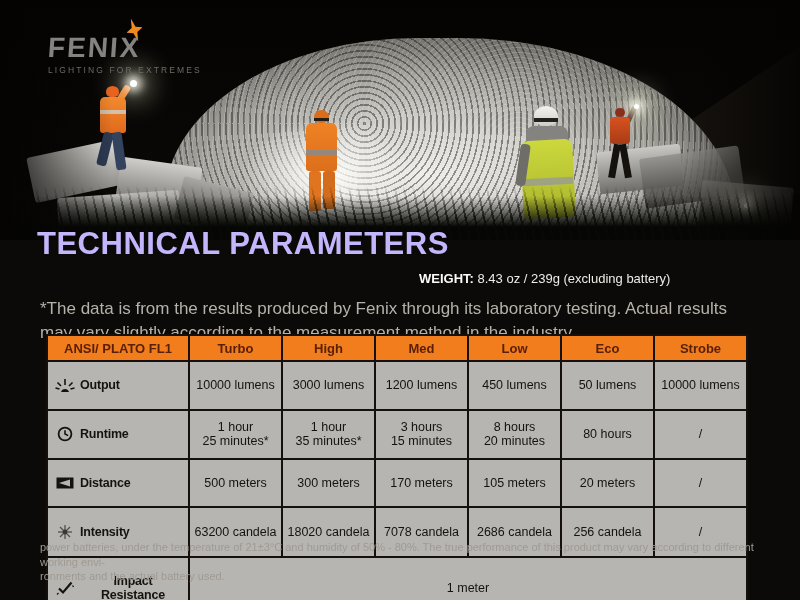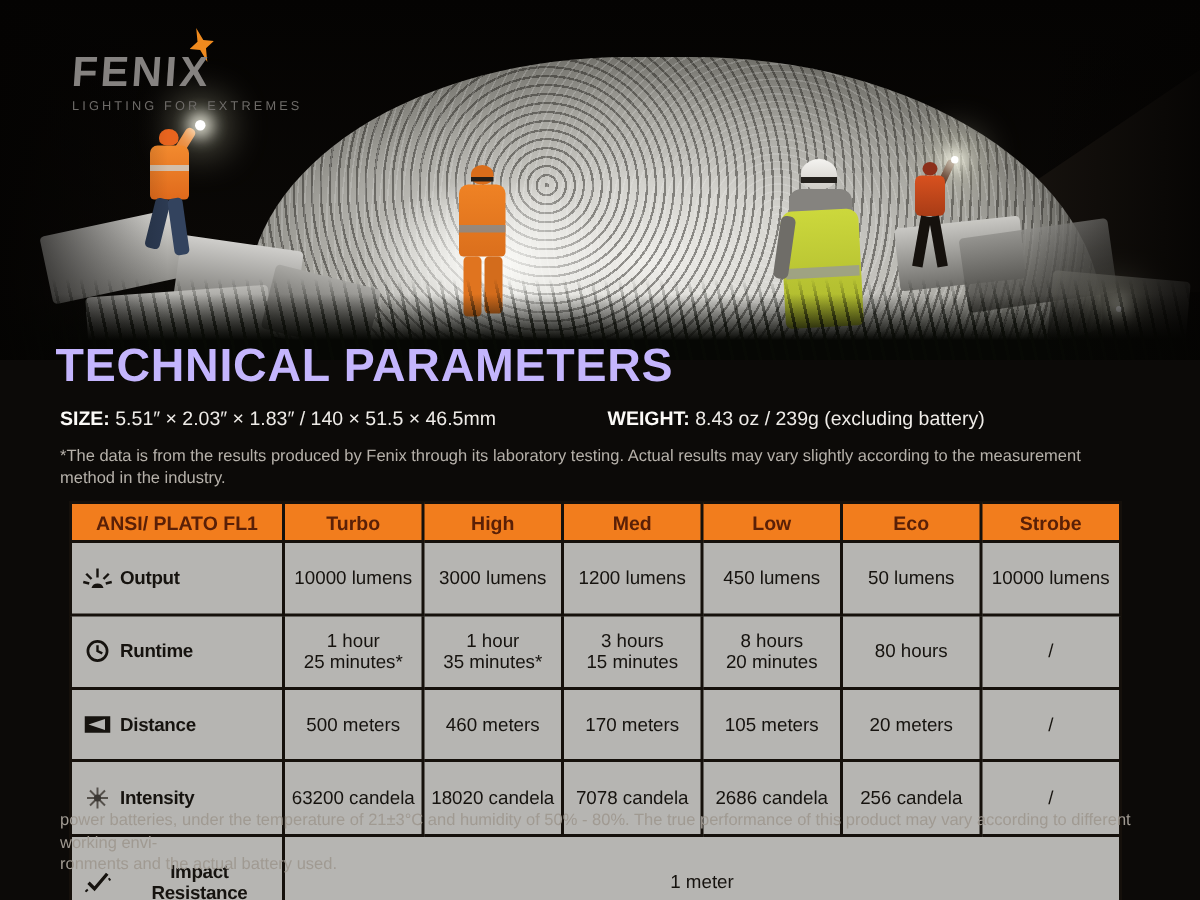--- a/index.html
+++ b/index.html
@@ -44,22 +44,22 @@
     transform:rotate(-18deg);}
   .logo .word{font-size:28px;font-weight:bold;letter-spacing:2px;color:#858280;
     transform:skewX(-4deg);line-height:1;}
   .logo .tagline{margin-top:3px;font-size:8.5px;letter-spacing:2.1px;color:#6e6b68;}
 
   
   .title{position:absolute;left:37px;top:226px;margin:0;font-size:31px;font-weight:bold;
     letter-spacing:.5px;color:#c4b5fd;}
   .specs{position:absolute;left:40px;top:271px;width:740px;font-size:13px;color:#eeebe7;}
   .specs b{color:#fcfaf7;}
-  .specs .weight{position:absolute;left:365px;top:0;}
-  .disclaimer{position:absolute;left:40px;top:297px;width:712px;font-size:11px;
+  .specs .weight{position:absolute;left:379px;top:0;}
+  .disclaimer{position:absolute;left:40px;top:297px;width:712px;font-size:17px;
     line-height:1.4;color:#b6b1aa;}
 
   
   table.spec{position:absolute;left:46px;top:334px;width:702px;border-collapse:collapse;
     table-layout:fixed;}
   table.spec col.c-label{width:142px;}
   table.spec col.c-data{width:93px;}
   table.spec th, table.spec td{border:2px solid #15100b;}
   table.spec th{background:#f27d1d;color:#5a2007;font-size:13px;font-weight:bold;
     height:24px;padding:0;}
@@ -146,21 +146,20 @@
     <div class="logo">
       <div class="star"></div>
       <div class="word">FENIX</div>
       <div class="tagline">LIGHTING FOR EXTREMES</div>
     </div>
   </div>
 
   <h1 class="title">TECHNICAL PARAMETERS</h1>
 
   <div class="specs">
-    <span><b>SIZE:</b><span> 5.51″ × 2.03″ × 1.83″ / 140 × 51.5 × 46.5mm</span></span>
     <span class="weight"><b>WEIGHT:</b><span> 8.43 oz / 239g (excluding battery)</span></span>
   </div>
 
   <div class="disclaimer">*The data is from the results produced by Fenix through its laboratory testing. Actual results may vary slightly according to the measurement method in the industry.</div>
 
   <table class="spec">
     <colgroup>
       <col class="c-label">
         <col class="c-data">
         <col class="c-data">
@@ -236,21 +235,21 @@
           <span class="ic">
             <svg width="18" height="12" viewBox="0 0 18 12">
               <rect x="0.5" y="0.5" width="17" height="11" fill="#16130f"></rect>
               <path d="M3,6 L14,2.4 L14,9.6 Z" fill="#b6b5b2"></path>
             </svg>
           </span>
           <span class="txt">Distance</span>
         </div>
       </td>
       <td>500 meters</td>
-      <td>460 meters</td>
+      <td>300 meters</td>
       <td>170 meters</td>
       <td>105 meters</td>
       <td>20 meters</td>
       <td>/</td>
     </tr>
 
     <tr class="r-int">
       <td class="label">
         <div class="label-wrap">
           <span class="ic">

